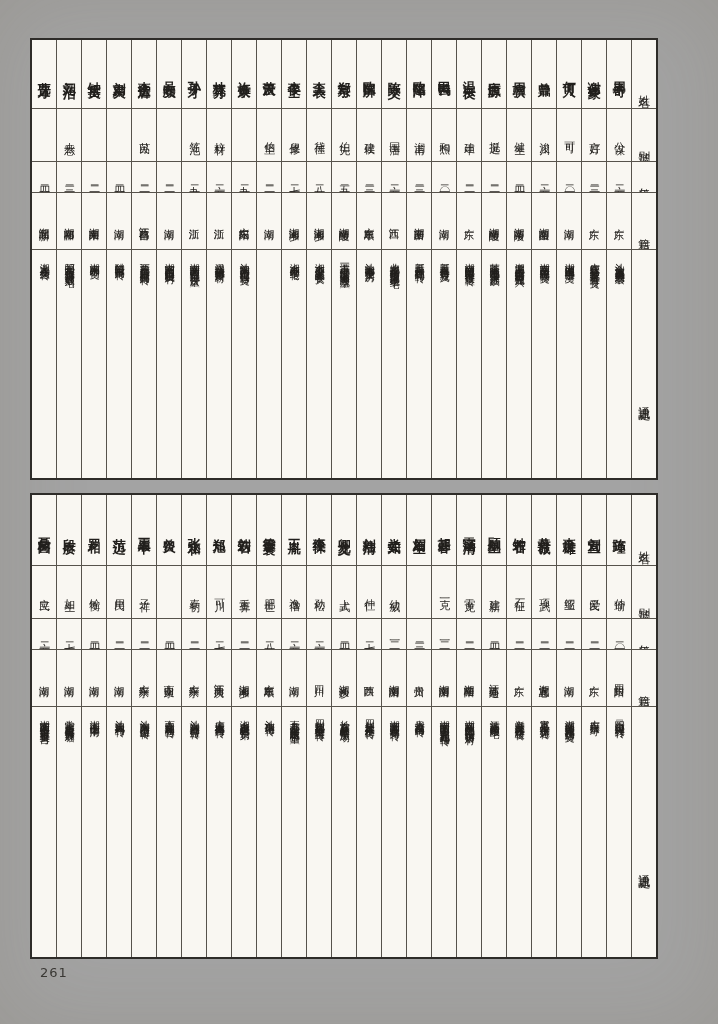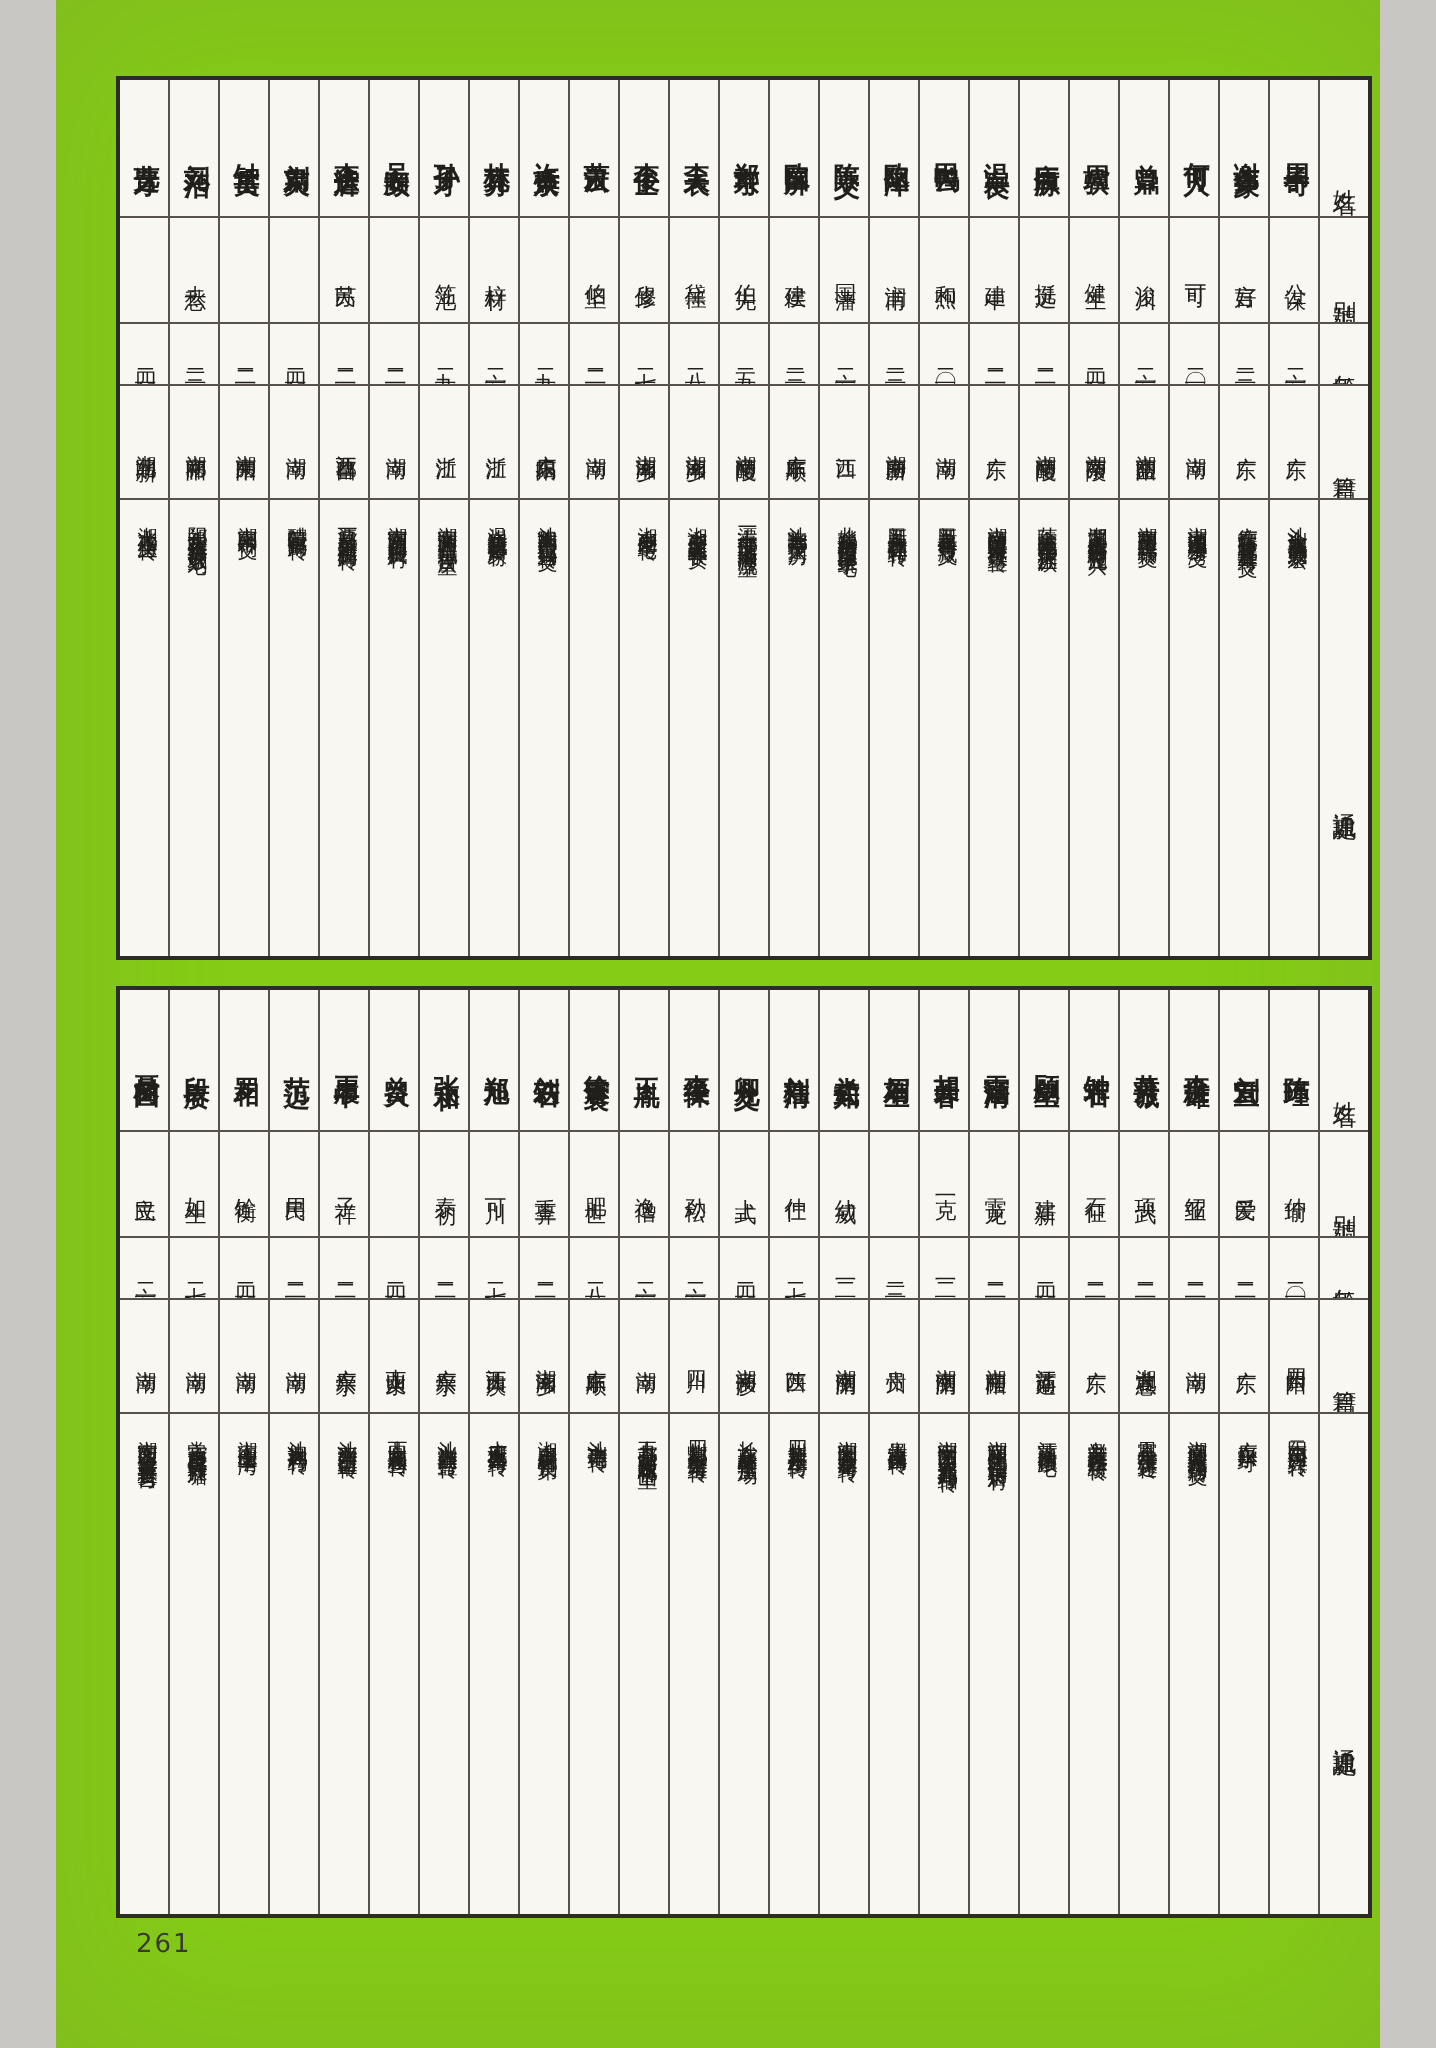--- a/index.html
+++ b/index.html
@@ -1,21 +1,21 @@
 <!DOCTYPE html>
 <html><head>
 <meta charset="utf-8">
 <style>
   html,body { margin:0; padding:0; }
   body { background:#c9c7c3; }
   .page {
     position:relative;
-    width:662px; height:1024px;
+    width:718px; height:1024px;
     margin:0 auto;
-    background:#84cc16;
+    background:#a3a3a3;
     font-family:"DejaVu Sans", sans-serif;
     color:#211f1c;
     box-shadow: inset 0 0 90px rgba(115,105,85,.18);
     overflow:hidden;
   }
   .tables { position:absolute; top:38px; left:30px; }
   .block {
     display:flex;
     flex-direction:row-reverse; 
     border:2px solid #2e2c29;

